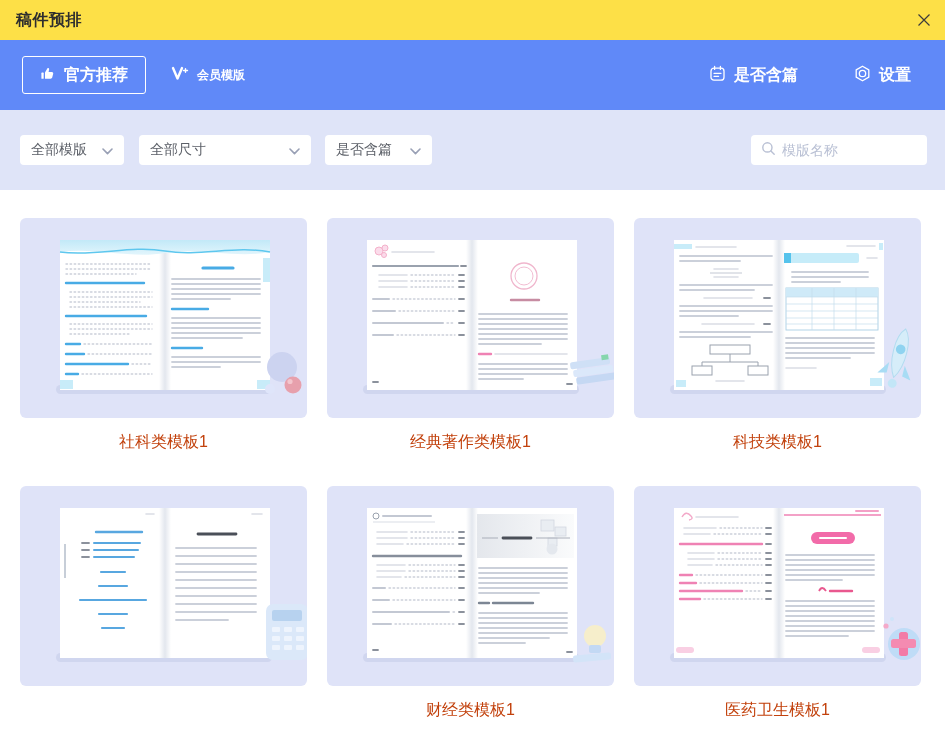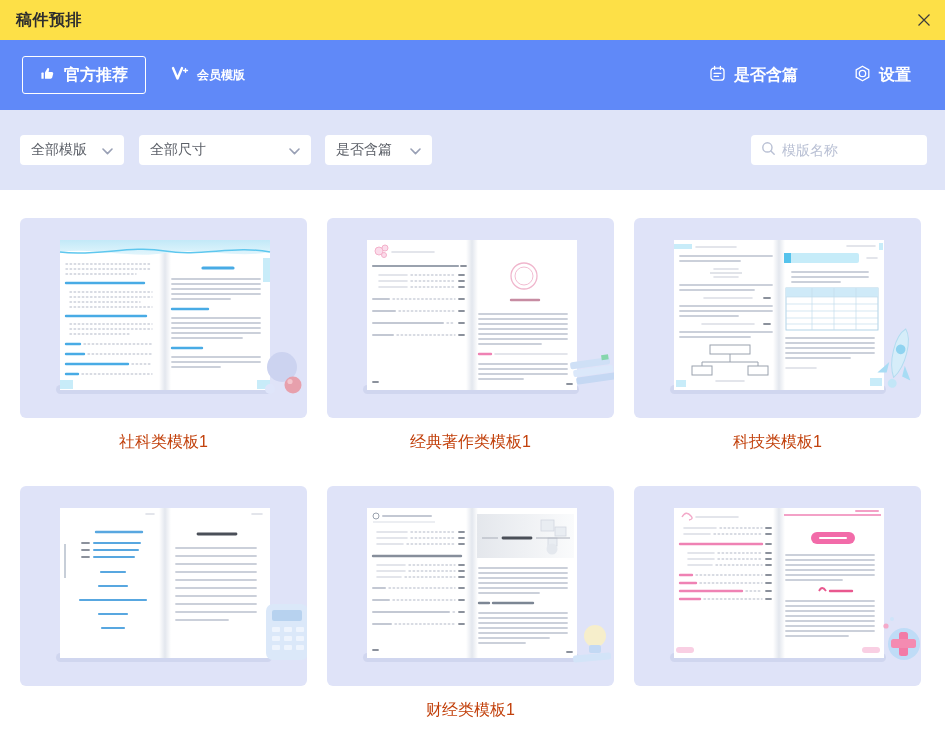--- a/index.html
+++ b/index.html
@@ -600,16 +600,17 @@
               <path d="M152,150 h62"></path>
             </g>
           <rect x="228" y="161" width="18" height="6" rx="3" fill="#f9cfe3"></rect>
           <circle cx="270" cy="158" r="16" fill="#bfdcf7"></circle>
           <circle cx="252" cy="140" r="2.6" fill="#f4a9c9"></circle>
           <circle cx="258" cy="133" r="2" fill="#cfe4fa"></circle>
           <rect x="265" y="146" width="9" height="24" rx="2.5" fill="#f27ba6"></rect>
           <rect x="257" y="153" width="25" height="9" rx="2.5" fill="#f48bb1"></rect>
         </svg>
       </div>
+      <div class="card-label">医药卫生模板1</div>
     </div>
 
   </div>
 </div>
 
 </body></html>

